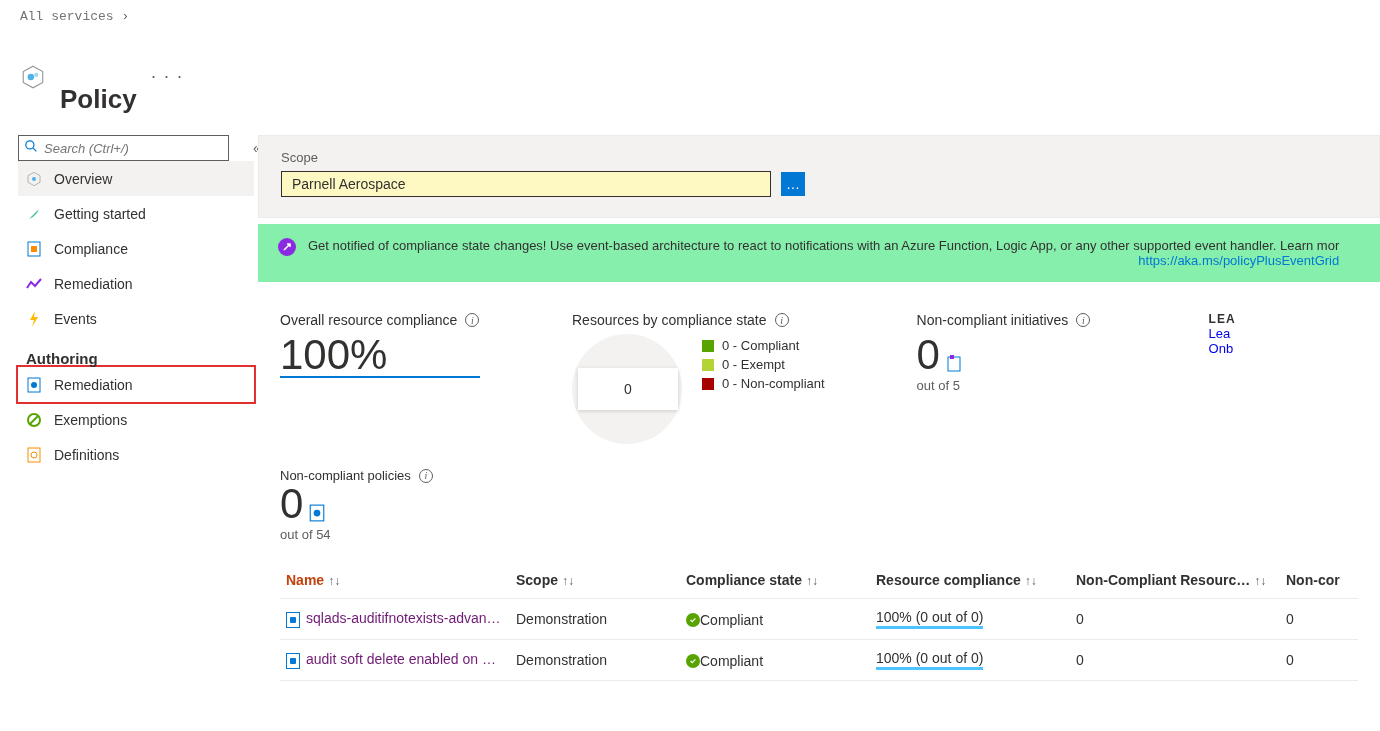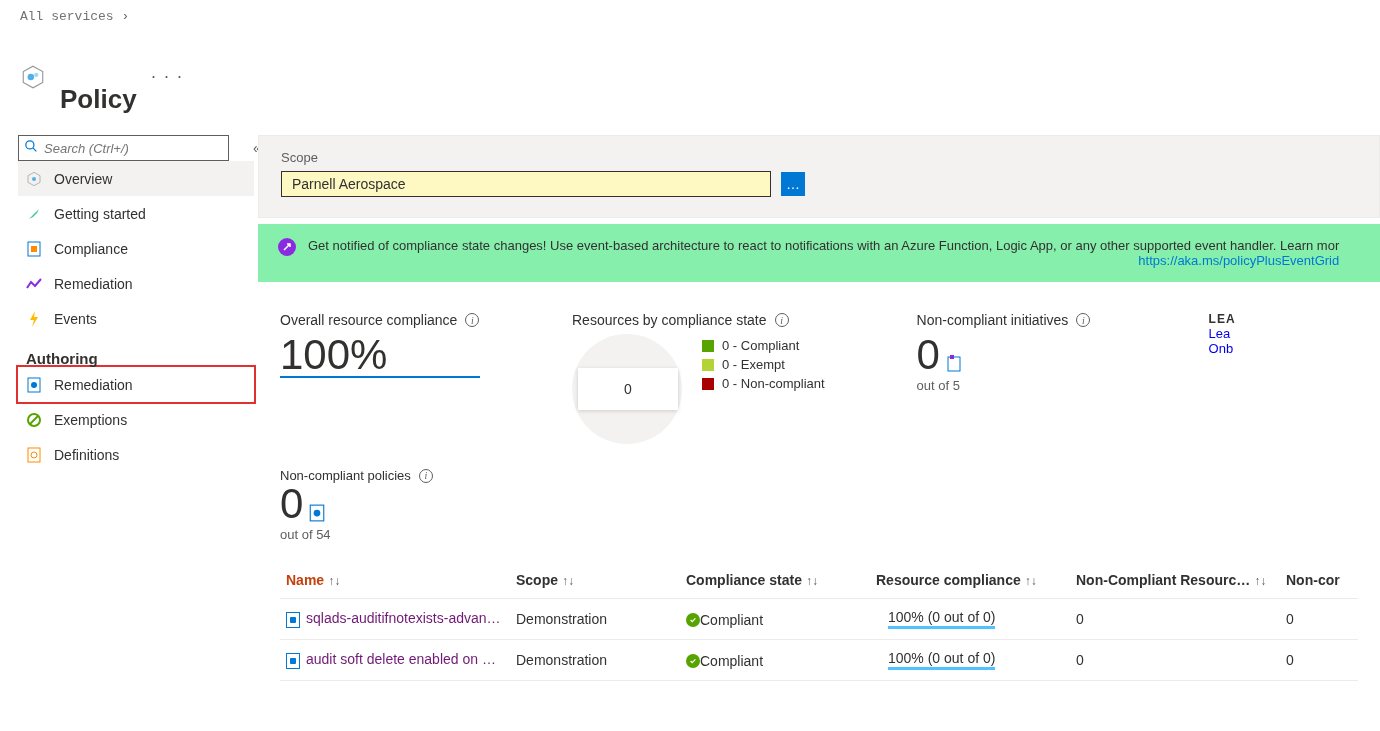--- a/index.html
+++ b/index.html
@@ -71,21 +71,21 @@
 
 .policies-block { padding: 14px 22px 10px 22px; }
 
 .table-wrap { padding: 10px 22px; }
 table { width: 100%; border-collapse: collapse; font-size: 14px; }
 th { text-align: left; font-weight: 600; padding: 10px 6px; border-bottom: 1px solid #edebe9; white-space: nowrap; }
 th .sort { color: #605e5c; font-size: 12px; margin-left: 4px; }
 th.name-col a { color: #c2410c; }
 td { padding: 10px 6px; border-bottom: 1px solid #edebe9; white-space: nowrap; }
 td a { color: #701a75; }
-.res-bar { border-bottom: 3px solid #4ec3ff; display: inline-block; padding-bottom: 1px; margin-left: 12px; }
+.res-bar { border-bottom: 3px solid #4ec3ff; display: inline-block; padding-bottom: 1px; }
 .state-cell { display: inline-flex; align-items: center; gap: 0; }
 .ok-circle { width: 14px; height: 14px; border-radius: 50%; background: #57a300; display: inline-flex; align-items: center; justify-content: center; }
 .ok-circle svg { width: 8px; height: 8px; }
 .doc-ico { width: 14px; height: 16px; border: 1px solid #0078d4; display: inline-block; position: relative; margin-right: 6px; vertical-align: middle; }
 .doc-ico::after { content: ""; position: absolute; top: 4px; left: 3px; width: 6px; height: 6px; background: #0078d4; border-radius: 1px; }
 </style>
 </head>
 <body>
 
 <div class="breadcrumb">

